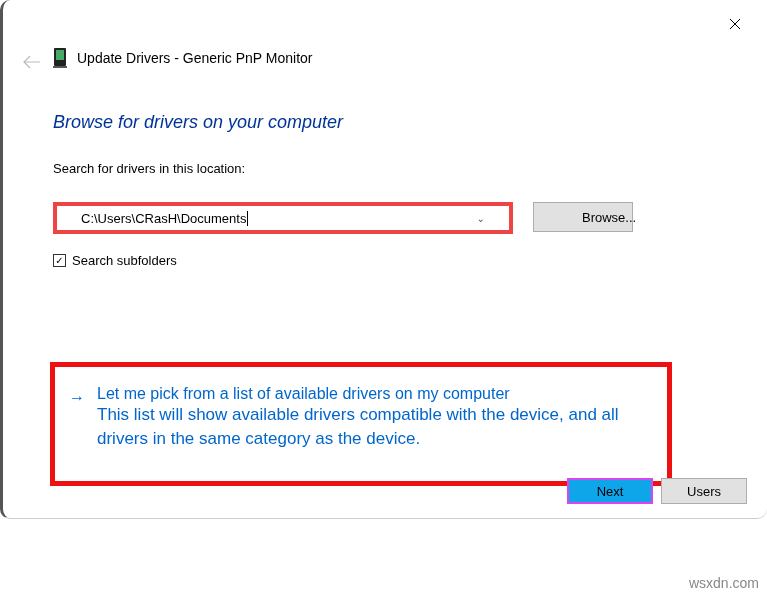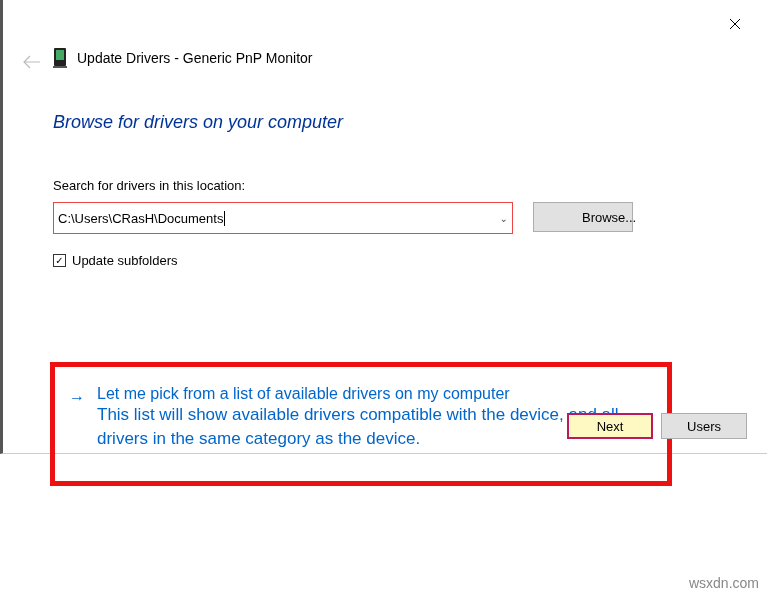--- a/index.html
+++ b/index.html
@@ -9,22 +9,23 @@
       background: #fff;
       color: #000;
       width: 767px;
       height: 593px;
       position: relative;
       overflow: hidden;
     }
     .dialog-frame {
       border-left: 3px solid #555;
       border-bottom: 1px solid #ccc;
-      height: 454px;
+      height: 519px;
       position: relative;
+      border-radius: 10px;
     }
     .close-btn {
       position: absolute;
       top: 12px;
       right: 14px;
       width: 36px;
       height: 24px;
       display: flex;
       align-items: center;
       justify-content: center;
@@ -58,39 +59,39 @@
       position: absolute;
       top: 112px;
       left: 50px;
       font-size: 18px;
       font-weight: 400;
       color: #003399;
       font-style: italic;
     }
     .search-label {
       position: absolute;
-      top: 178px;
+      top: 161px;
       left: 50px;
       font-size: 13px;
     }
     .path-row {
       position: absolute;
       top: 202px;
       left: 50px;
       display: flex;
       gap: 20px;
     }
     .path-combo {
       width: 460px;
       height: 32px;
-      border: 1px solid #ef4444;
+      border: 4px solid #ef4444;
       display: flex;
       align-items: center;
       justify-content: space-between;
-      padding: 0 4px;
+      padding: 0 24px;
       font-size: 13px;
     }
     .path-combo .combo-text {
       border-right: 1px solid #000;
       padding-right: 1px;
       line-height: 15px;
     }
     .combo-chevron { color: #555; font-size: 10px; }
     .browse-btn {
       width: 100px;
@@ -160,22 +161,22 @@
       display: flex;
       gap: 8px;
     }
     .footer button {
       width: 86px;
       height: 26px;
       font-size: 13px;
       cursor: pointer;
     }
     .next-btn {
-      background: #fef9c3;
-      border: 2px solid #be185d;
+      background: #0ea5e9;
+      border: 2px solid #d946ef;
     }
     .cancel-btn {
       background: #e1e1e1;
       border: 1px solid #adadad;
     }
     .watermark {
       position: absolute;
       bottom: 2px;
       right: 8px;
       font-size: 14px;
@@ -218,21 +219,21 @@
   <div class="path-row">
     <div class="path-combo">
       <span class="combo-text">C:\Users\CRasH\Documents</span>
       <span class="combo-chevron">⌄</span>
     </div>
     <button class="browse-btn">Browse...</button>
   </div>
 
   <div class="include-row">
     <span class="cbx">✓</span>
-    <span>Update subfolders</span>
+    <span>Search subfolders</span>
   </div>
 
   <div class="highlight-box">
     <div class="pick-option">
       <span class="pick-arrow">→</span>
       <div>
         <div class="pick-title">Let me pick from a list of available drivers on my computer</div>
         <div class="pick-desc">This list will show available drivers compatible with the device, and all drivers in the same category as the device.</div>
       </div>
     </div>

